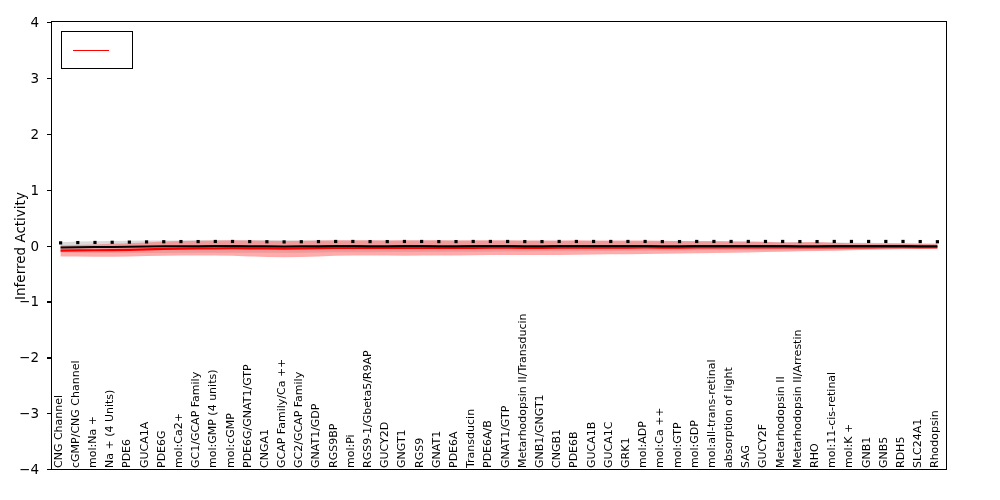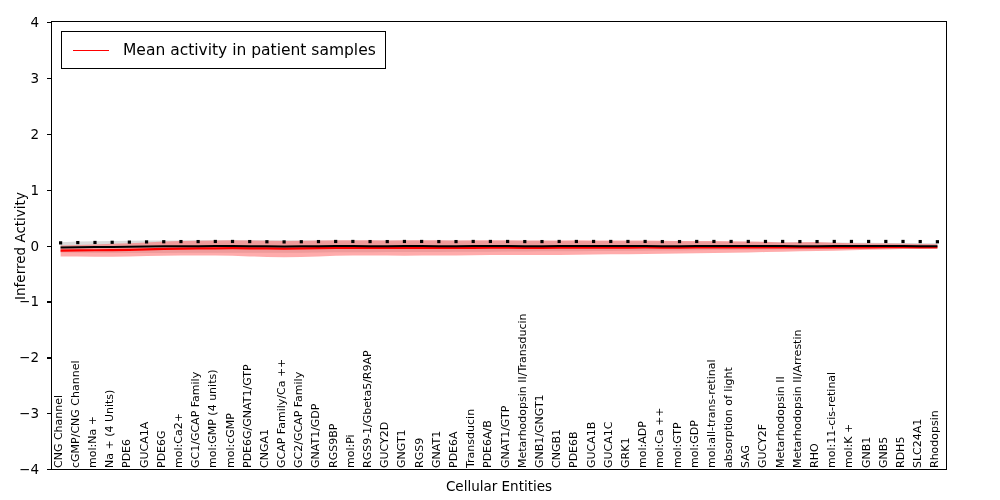--- a/index.html
+++ b/index.html
@@ -138,21 +138,20 @@
   }
 </style>
 </head>
 <body>
 
 <div id="figure">
 
 
   <div class="ylabel">Inferred Activity</div>
 
-  <div class="xlabel">Cellular Entities</div>
 
   <div class="ytick-labels" id="ytick-labels">
       <div class="ytick-label" style="top: 1px;">4</div>
       <div class="ytick-mark" style="top: 1px;"></div>
       <div class="ytick-label" style="top: 56.875px;">3</div>
       <div class="ytick-mark" style="top: 56.875px;"></div>
       <div class="ytick-label" style="top: 112.75px;">2</div>
       <div class="ytick-mark" style="top: 112.75px;"></div>
       <div class="ytick-label" style="top: 168.625px;">1</div>
       <div class="ytick-mark" style="top: 168.625px;"></div>
@@ -280,17 +279,16 @@
       <div class="xtick-label" style="left: 820.635px;">GNB1</div>
       <div class="xtick-label" style="left: 837.827px;">GNB5</div>
       <div class="xtick-label" style="left: 855.019px;">RDH5</div>
       <div class="xtick-label" style="left: 872.212px;">SLC24A1</div>
       <div class="xtick-label" style="left: 889.404px;">Rhodopsin</div>
     </div>
 
   <div class="legend-box">
     <div class="legend-row">
       <span class="legend-swatch" style="border-top-color:#ff0000"></span>
-      <span class="legend-text">Mean activity in patient samples</span>
     </div>
   </div>
 
 </div>
 
 </body></html>

